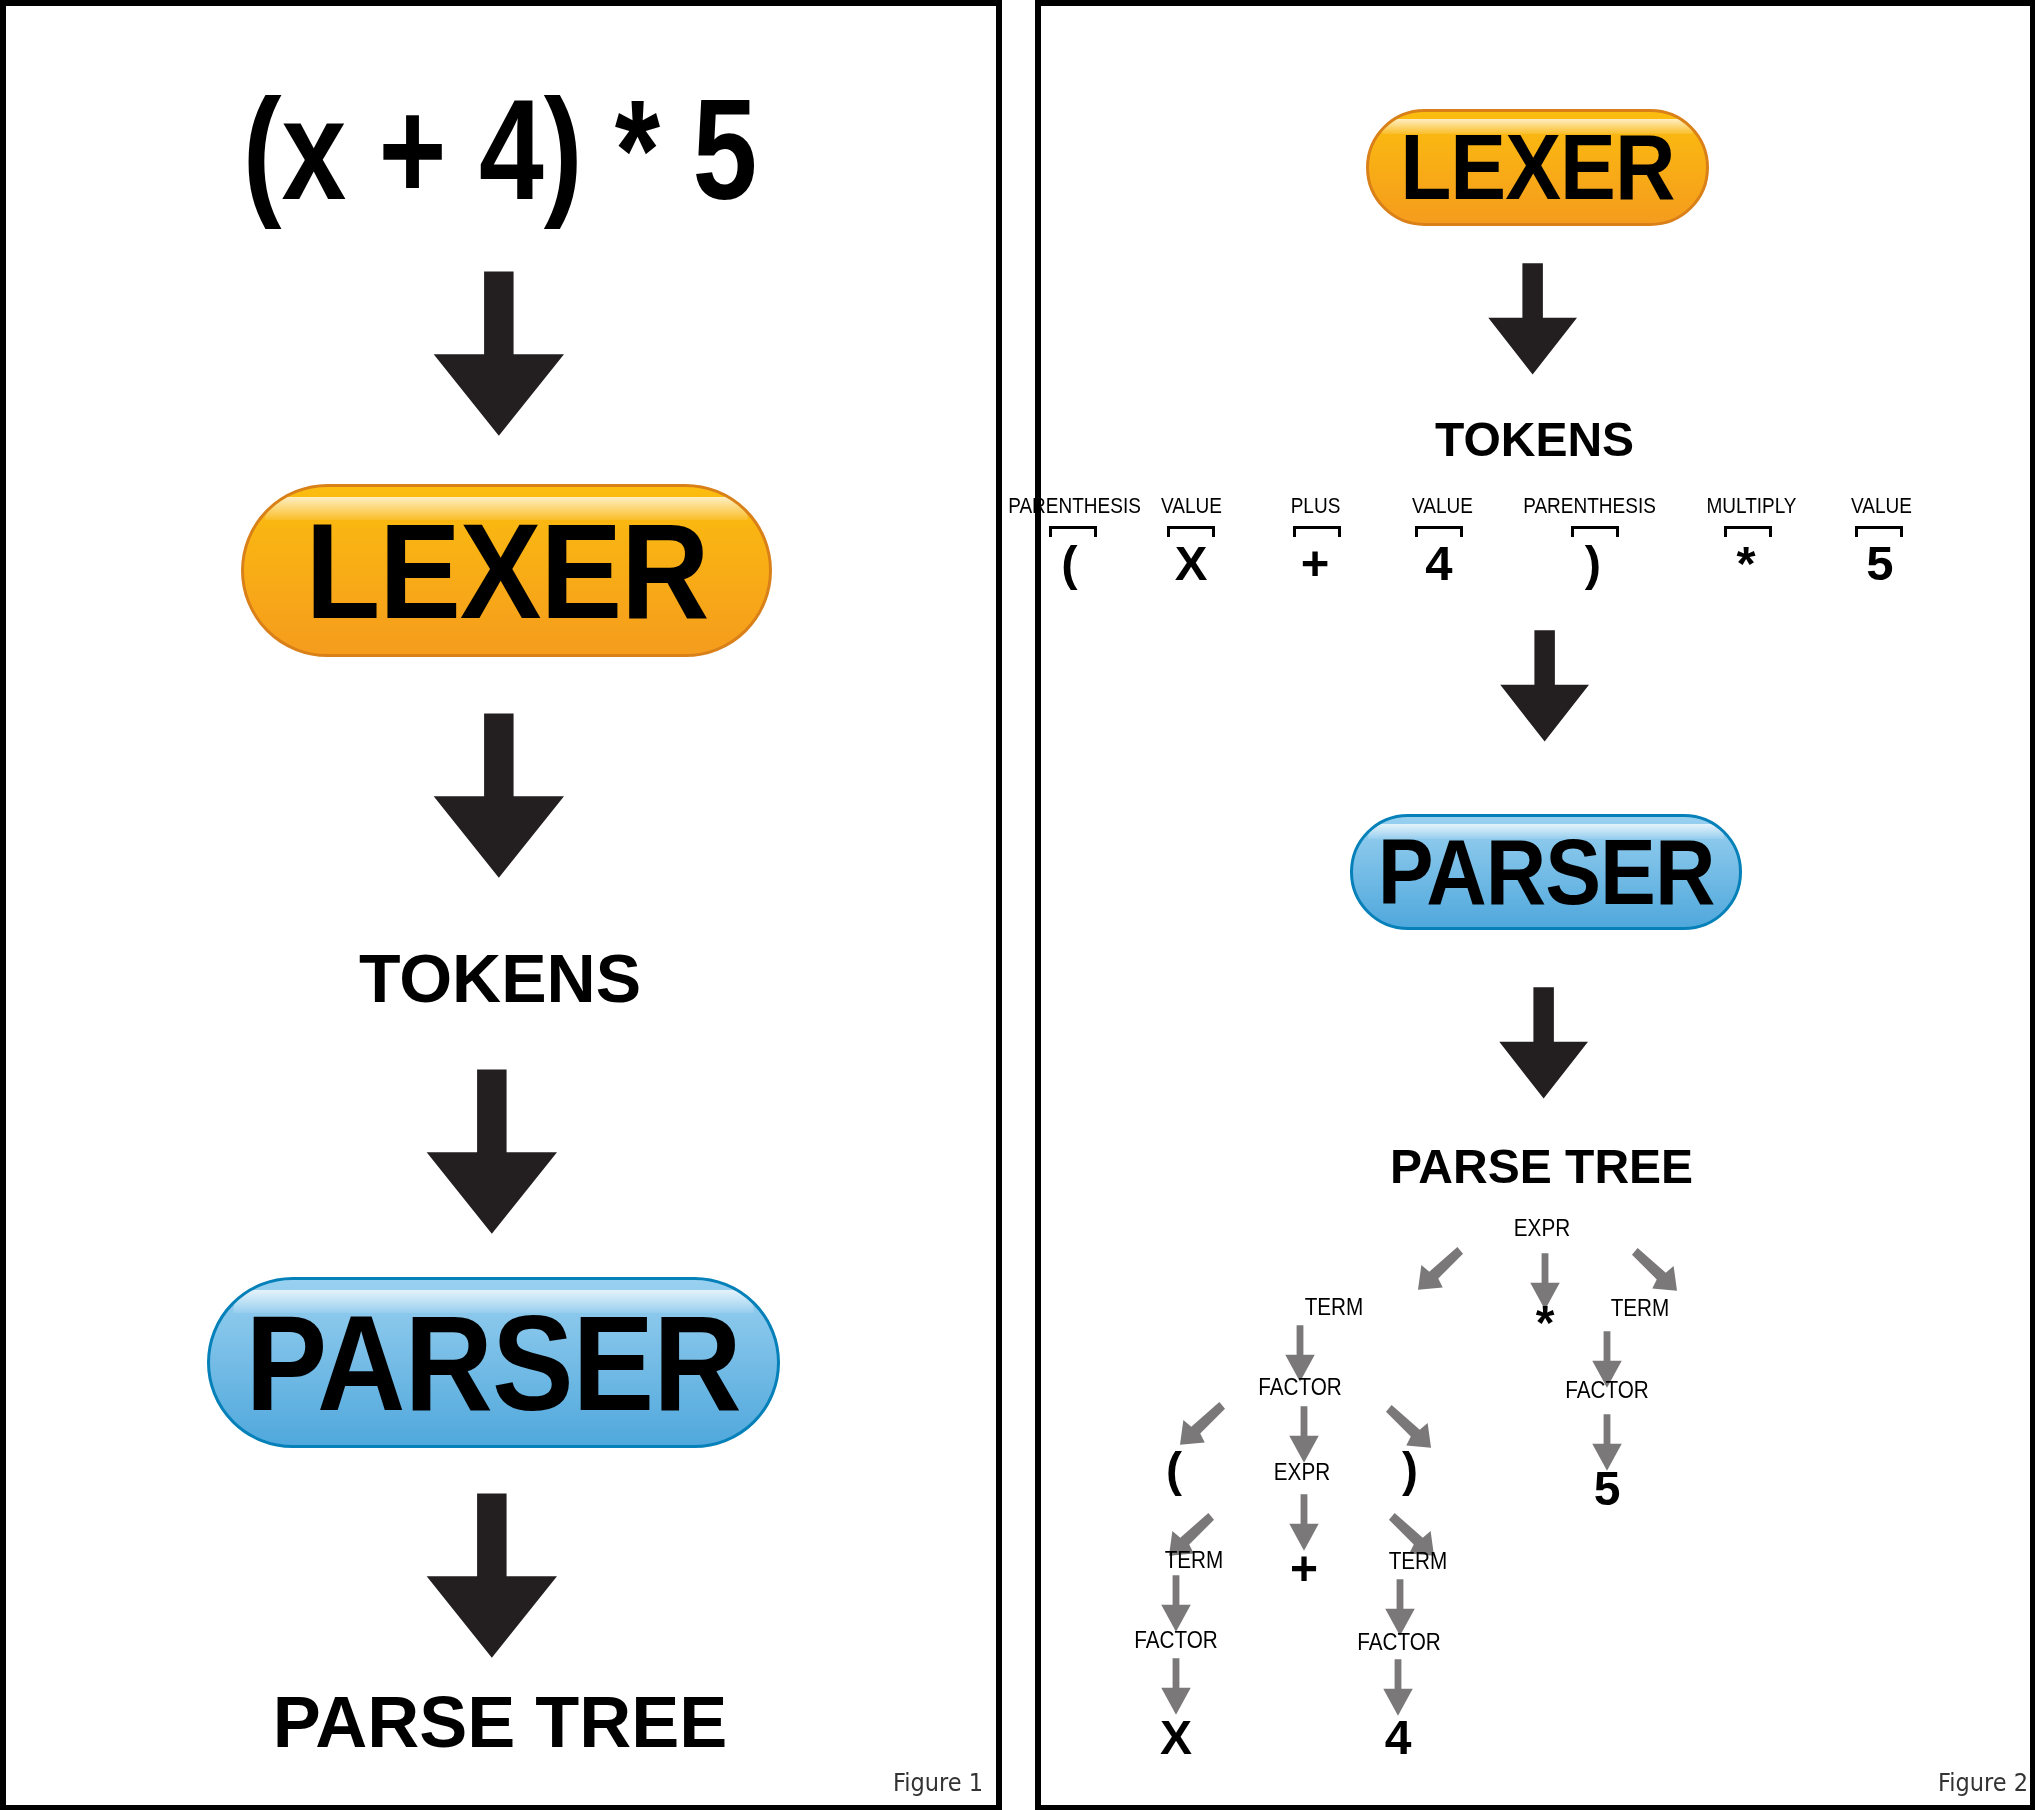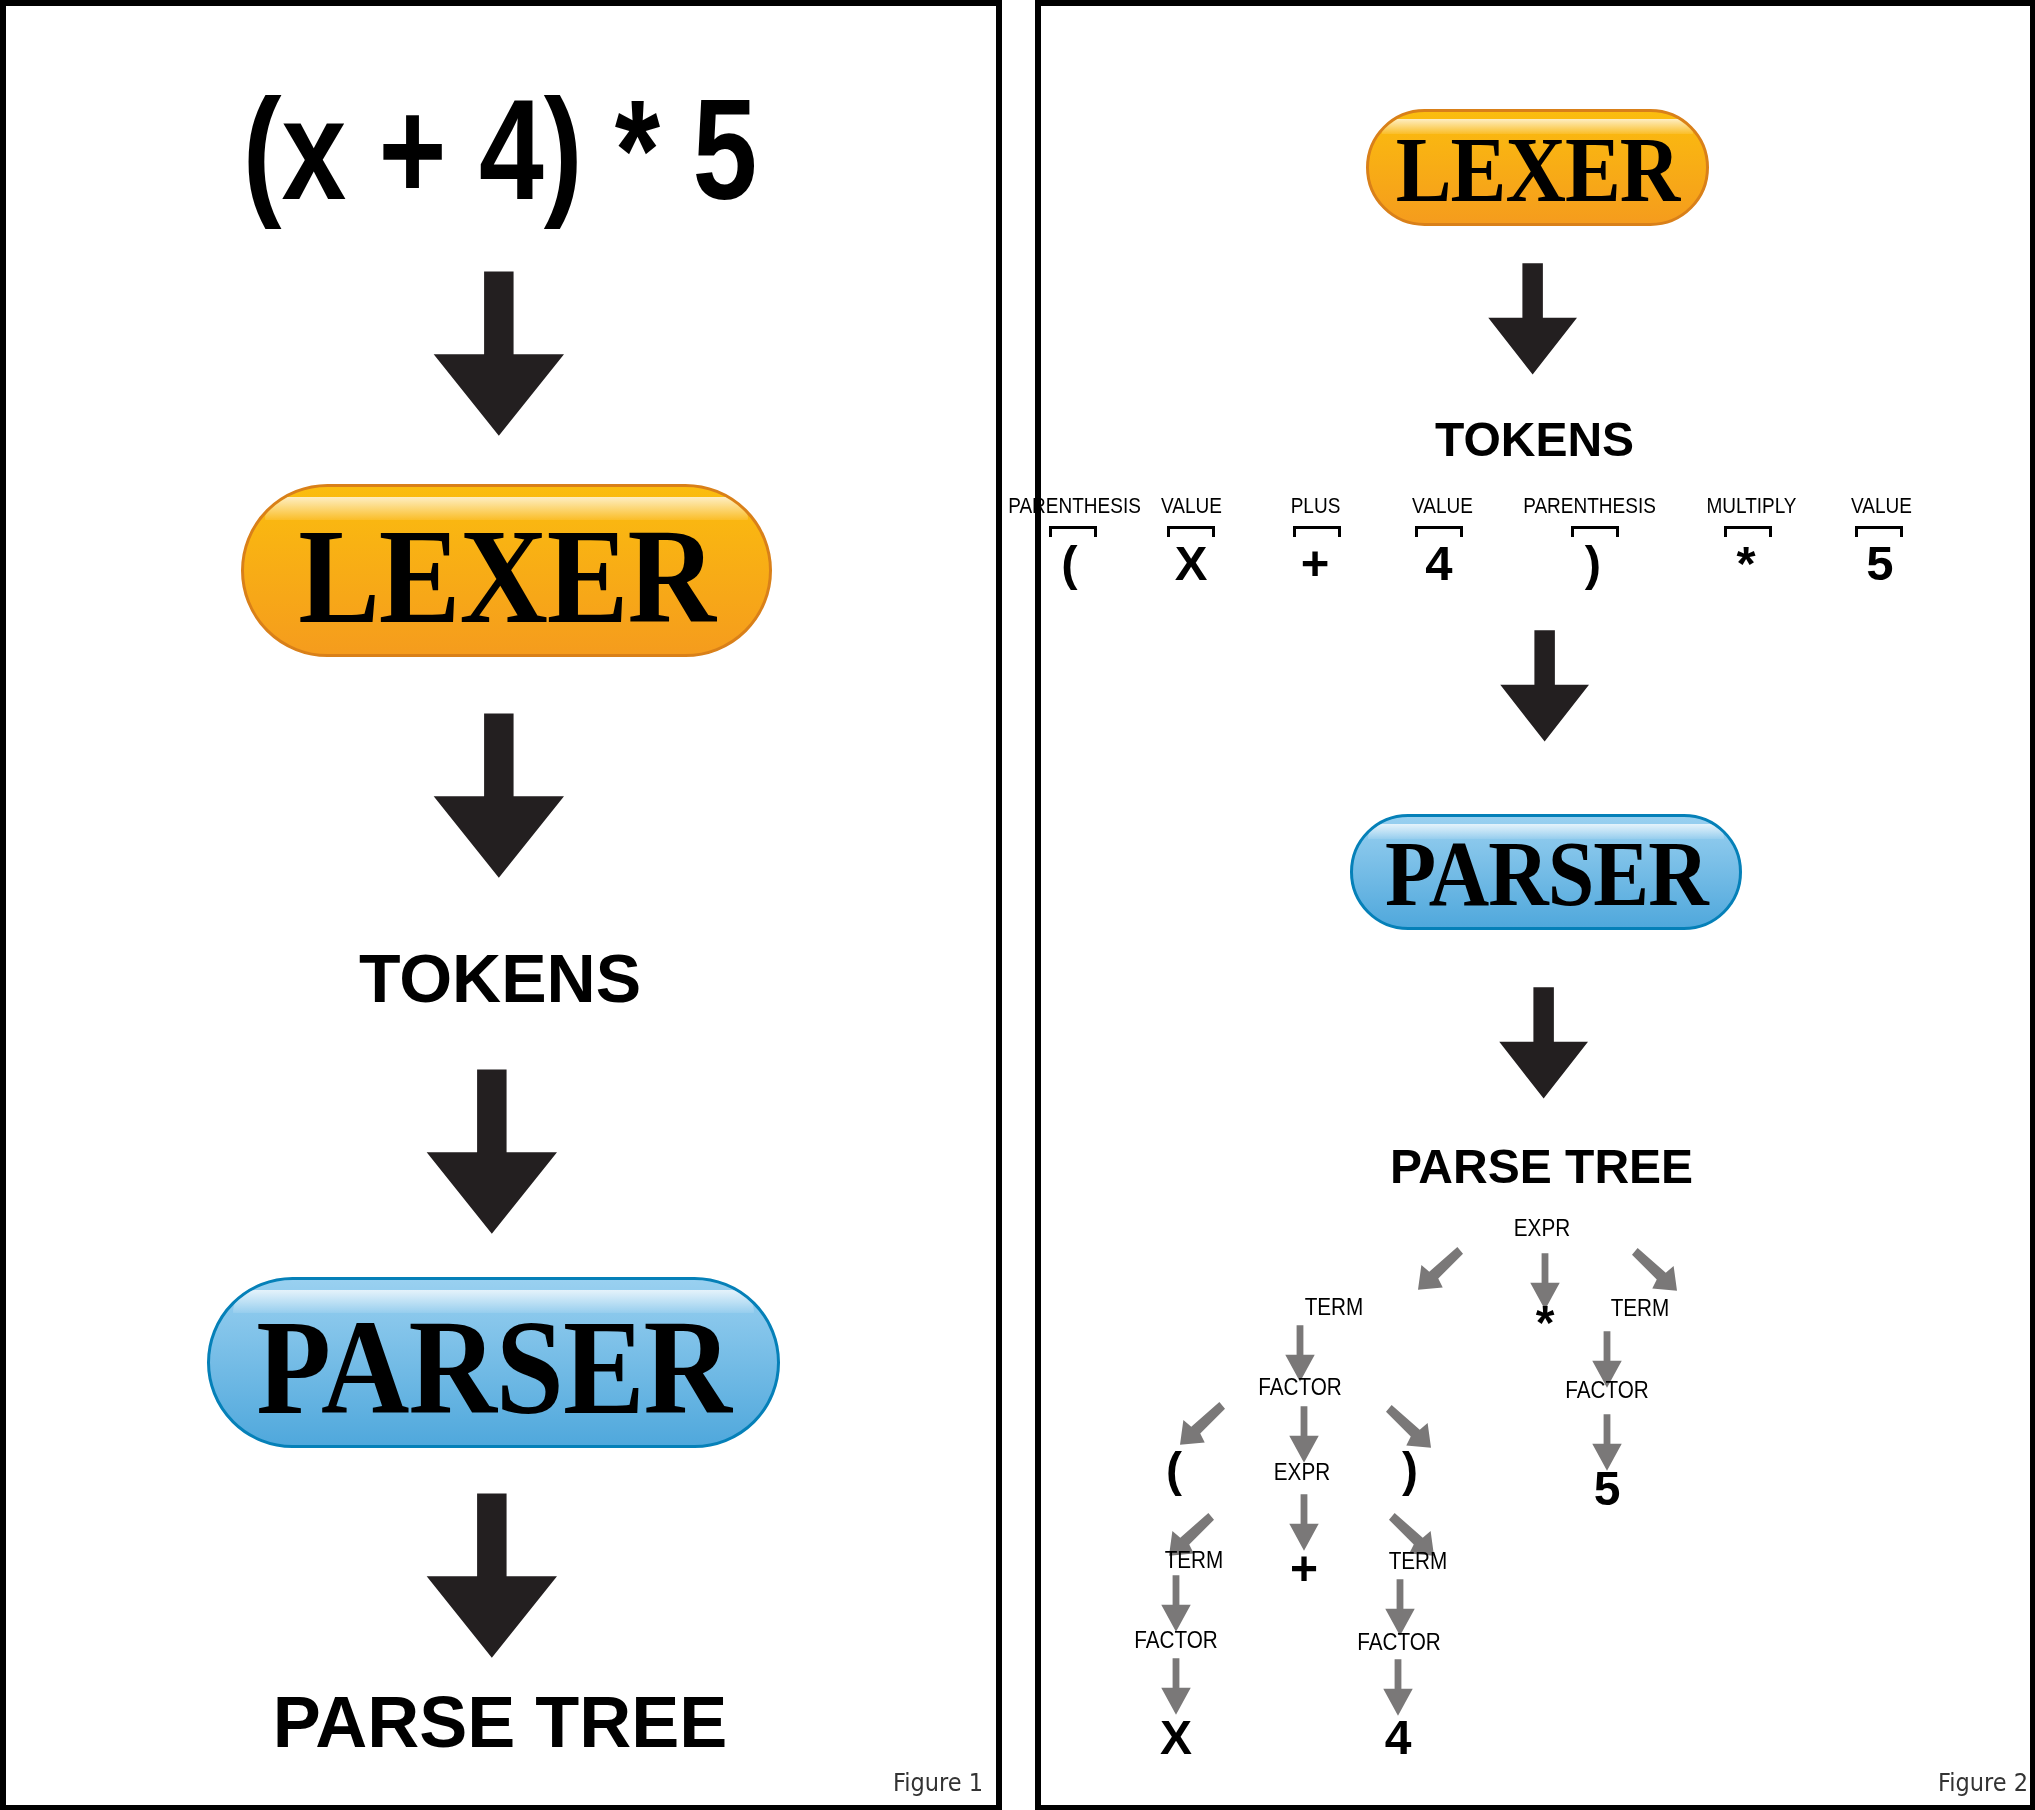--- a/index.html
+++ b/index.html
@@ -3,21 +3,21 @@
   <meta charset="utf-8">
   <style>
     html, body { margin: 0; padding: 0; background: #ffffff; }
     body { width: 2035px; height: 1811px; position: relative; overflow: hidden; font-family: "Liberation Sans", sans-serif; }
     .panel { position: absolute; background: #fff; border: 6.8px solid #000; box-sizing: border-box; }
     #fig1 { left: 0; top: 0; width: 1002px; height: 1811px; }
     #fig2 { left: 1035px; top: 0; width: 1001px; height: 1811px; }
     .abs { position: absolute; }
     .bigtext { font-weight: bold; color: #000; white-space: nowrap; text-align: center; transform-origin: center center; }
     .caption { position: absolute; font-family: "DejaVu Sans", sans-serif; font-size: 25px; color: #333; }
-    .pill { position: absolute; border-radius: 568px; box-sizing: border-box; display: flex; align-items: flex-end; justify-content: center; overflow: hidden; font-family: Liberation Serif, serif; }
+    .pill { position: absolute; border-radius: 568px; box-sizing: border-box; display: flex; align-items: center; justify-content: center; overflow: hidden; }
     .pill .gloss { position: absolute; left: 4%; right: 4%; top: 6%; height: 14%; border-radius: 568px 568px 23px 23px; background: linear-gradient(to bottom, rgba(255,255,255,0.75), rgba(255,255,255,0.1)); }
     .pill .label { position: relative; font-weight: bold; color: #000; transform: scaleX(0.9); letter-spacing: -1.1px; }
     .lexer { background: linear-gradient(to bottom, #fbbd0e, #f59c1d); border: 3.4px solid #d98019; }
     .parser { background: linear-gradient(to bottom, #99d0f0, #50a8dc); border: 3.4px solid #0580b8; }
     svg.arrow { position: absolute; overflow: visible; }
     .tok-name { position: absolute; font-size: 21.6px; color: #000; text-align: center; width: 171px; transform: scaleX(0.88); }
     .tok-bracket { position: absolute; width: 48px; height: 11.4px; border: 3.4px solid #000; border-bottom: none; box-sizing: border-box; }
     .tok-val { position: absolute; font-size: 49px; font-weight: bold; color: #000; text-align: center; width: 68px; }
     .tree-label { position: absolute; font-size: 23px; color: #000; text-align: center; width: 136px; transform: scaleX(0.9); }
     .tree-sym { position: absolute; font-size: 48px; font-weight: bold; color: #000; text-align: center; width: 68px; }

